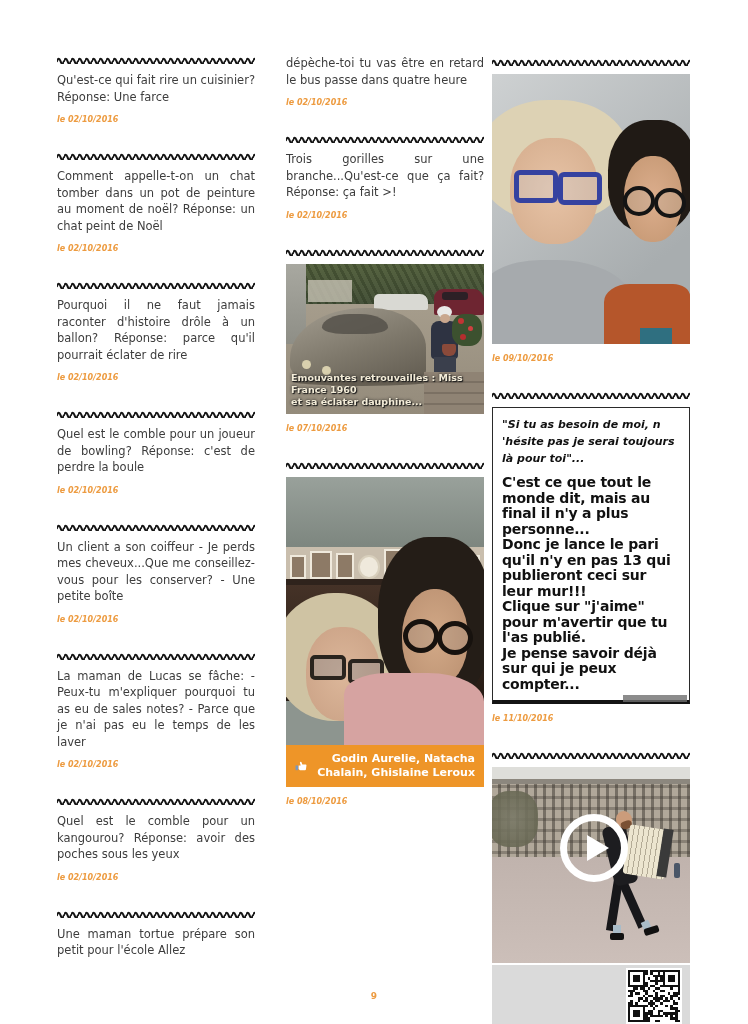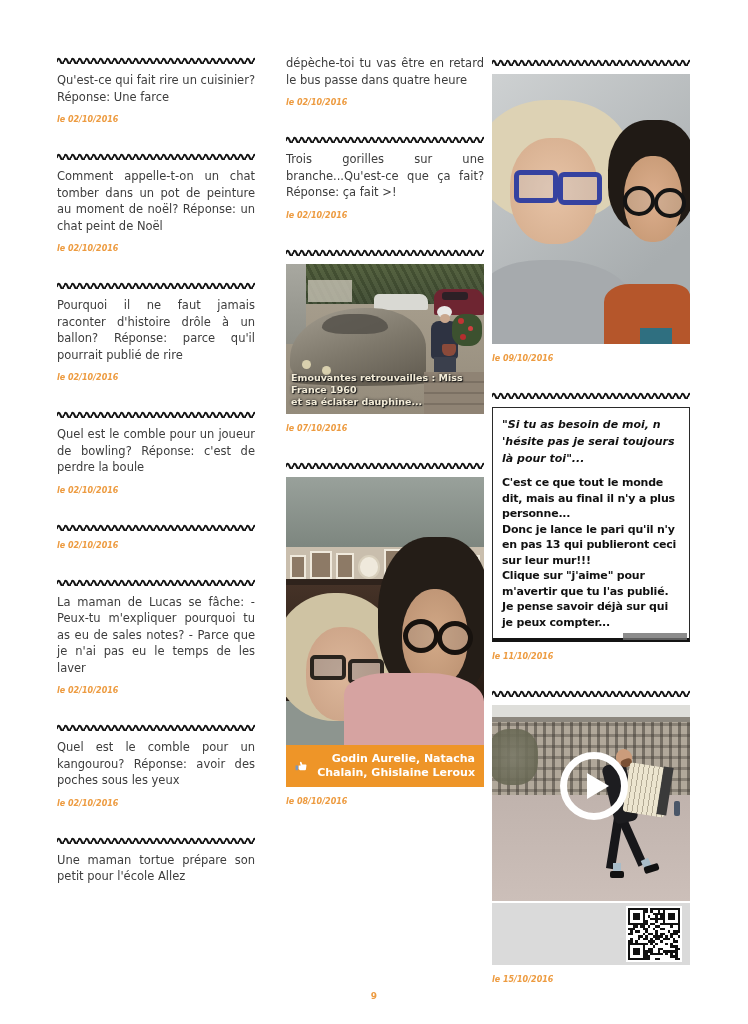--- a/index.html
+++ b/index.html
@@ -90,21 +90,21 @@
   .s2-mlensL{left:131px;top:112px;}
   .s2-mlensR{left:162px;top:114px;}
   .s2-hoodie{left:112px;bottom:0;width:86px;height:60px;background:#b5562b;border-radius:30% 20% 0 0;}
   .s2-teal{left:148px;bottom:0;width:32px;height:16px;background:#2f6f80;}
 
   
   .quote-img{position:relative;width:198px;box-sizing:border-box;background:#fff;
              border:1px solid #2a2a2a;border-bottom:4px solid #141414;
              padding:8px 9px 8px 9px;color:#111;}
   .q-quote{font-style:italic;font-weight:bold;font-size:11px;line-height:17px;margin:0 0 8px 0;}
-  .q-line{font-weight:bold;font-size:11px;line-height:15.5px;letter-spacing:-0.2px;margin:0;}
+  .q-line{font-weight:bold;font-size:14px;line-height:15.5px;letter-spacing:-0.2px;margin:0;}
   .q-watermark{position:absolute;right:2px;bottom:-2px;width:64px;height:7px;background:#6f6f6f;opacity:.8;}
 
   
   .photo-video{height:196px;background:#d6d5cf;}
   .v-sky{top:0;left:0;right:0;height:14px;background:#dededa;}
   .v-buildings{top:12px;left:0;right:0;height:78px;background:#b1a89a;border-top:5px solid #8c877e;
       background-image:repeating-linear-gradient(90deg,transparent 0 6px,rgba(60,55,48,.5) 6px 9px),
                        repeating-linear-gradient(0deg,transparent 0 8px,rgba(60,55,48,.35) 8px 11px);}
   .v-tree{left:-4px;top:24px;width:50px;height:56px;background:radial-gradient(#7b7a68,#62624d);border-radius:40%;opacity:.9;}
   .v-plaza{top:90px;left:0;right:0;bottom:0;background:linear-gradient(#c0b3ad,#ccbfb9);}
@@ -162,36 +162,37 @@
           <rect width="198" height="9" fill="url(#wavepat)"></rect>
         </svg>
       <p class="joke">Comment appelle-t-on un chat tomber dans un pot de peinture au moment de noël? Réponse: un chat peint de Noël</p>
       <div class="date">le 02/10/2016</div>
     </div>
 
     <div>
       <svg class="sep" width="198" height="9">
           <rect width="198" height="9" fill="url(#wavepat)"></rect>
         </svg>
-      <p class="joke">Pourquoi il ne faut jamais raconter d'histoire drôle à un ballon? Réponse: parce qu'il pourrait publié de rire</p>
+      <p class="joke">Pourquoi il ne faut jamais raconter d'histoire drôle à un ballon? Réponse: parce qu'il pourrait éclater de rire</p>
       <div class="date">le 02/10/2016</div>
     </div>
 
     <div>
       <svg class="sep" width="198" height="9">
           <rect width="198" height="9" fill="url(#wavepat)"></rect>
         </svg>
       <p class="joke">Quel est le comble pour un joueur de bowling? Réponse: c'est de perdre la boule</p>
       <div class="date">le 02/10/2016</div>
     </div>
 
     <div>
       <svg class="sep" width="198" height="9">
           <rect width="198" height="9" fill="url(#wavepat)"></rect>
         </svg>
+      <p class="joke">Un client a son coiffeur - Je perds mes cheveux...Que me conseillez-vous pour les conserver? - Une petite boîte</p>
       <div class="date">le 02/10/2016</div>
     </div>
 
     <div>
       <svg class="sep" width="198" height="9">
           <rect width="198" height="9" fill="url(#wavepat)"></rect>
         </svg>
       <p class="joke">La maman de Lucas se fâche: - Peux-tu m'expliquer pourquoi tu as eu de sales notes? - Parce que je n'ai pas eu le temps de les laver</p>
       <div class="date">le 02/10/2016</div>
     </div>

